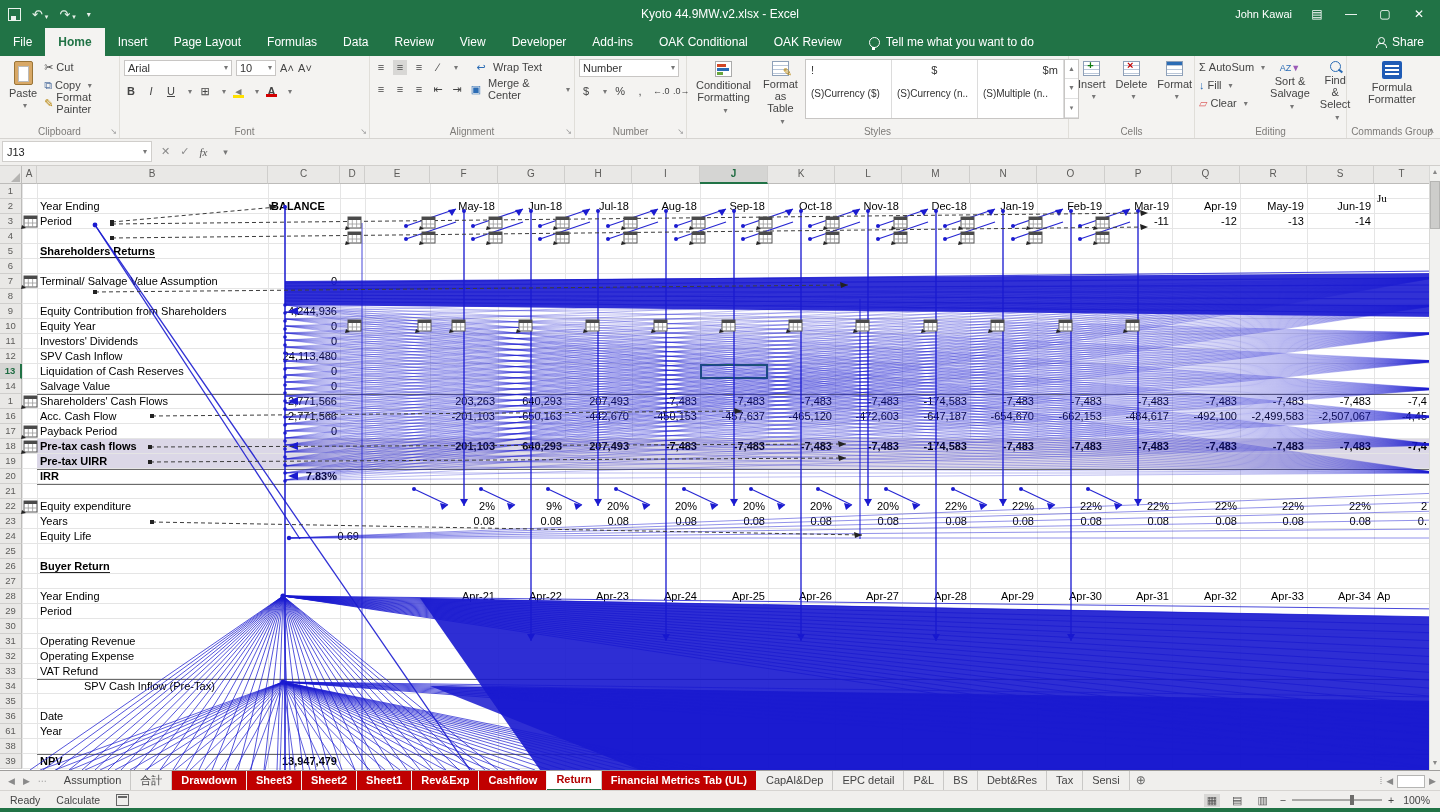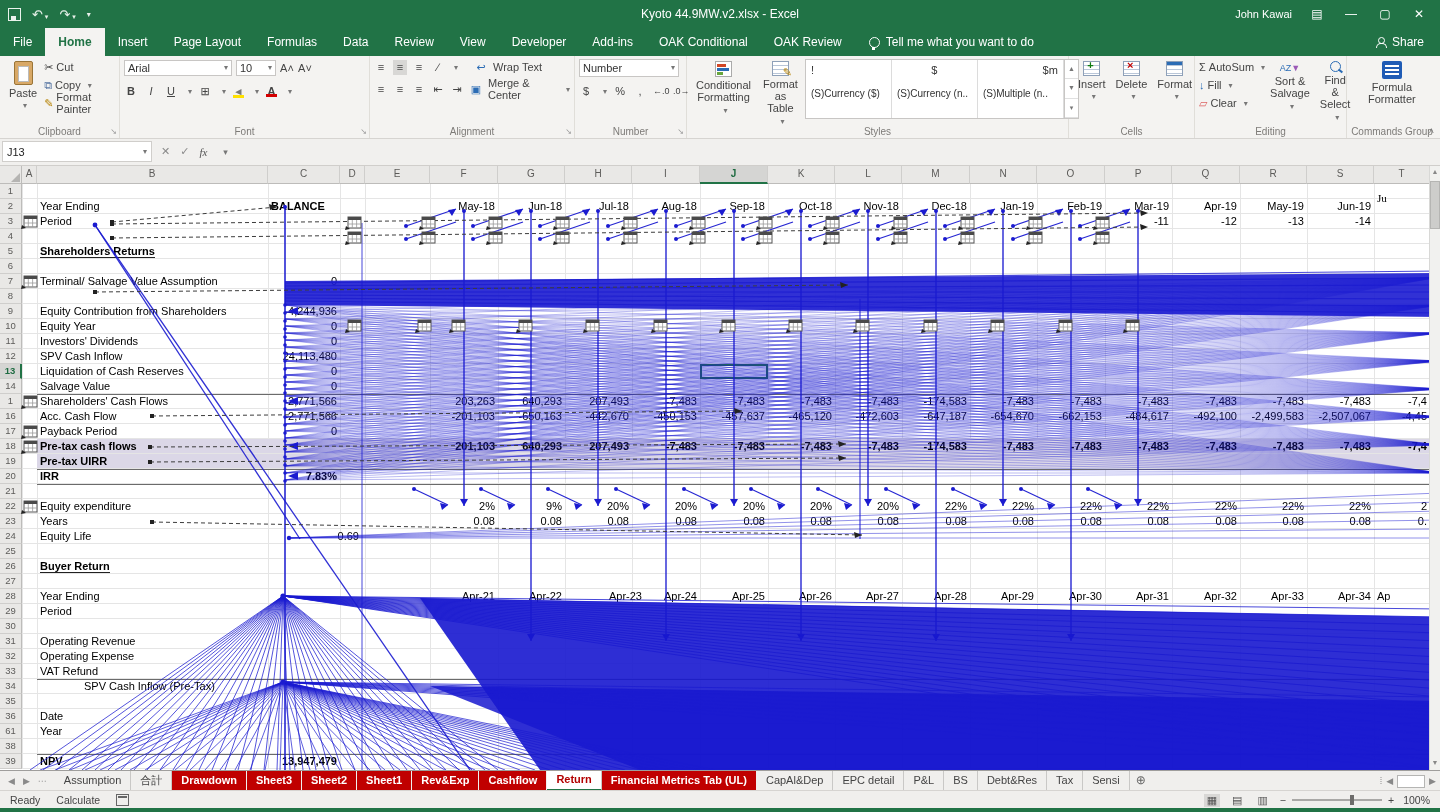--- a/index.html
+++ b/index.html
@@ -640,21 +640,21 @@
         <div class="cell num" style="left: 1172px; top: 349px; width: 68px;">0.08</div>
         <div class="cell num" style="left: 1240px; top: 349px; width: 67px;">0.08</div>
         <div class="cell num" style="left: 1307px; top: 349px; width: 67px;">0.08</div>
         <div class="cell num" style="left: 1374px; top: 349px; width: 56px;">0.</div>
         <div class="cell" style="left: 37px; top: 364px; width: 231px;">Equity Life</div>
         <div class="cell num" style="left: 268px; top: 364px; width: 72px; margin-left: 22px;">0.69</div>
         <div class="cell b u" style="left: 37px; top: 394px; width: 231px;"><span>Buyer Return</span></div>
         <div class="cell" style="left: 37px; top: 424px; width: 231px;">Year Ending</div>
         <div class="cell num" style="left: 430px; top: 424px; width: 68px;">Apr-21</div>
         <div class="cell num" style="left: 498px; top: 424px; width: 67px;">Apr-22</div>
-        <div class="cell num" style="left: 565px; top: 424px; width: 67px; margin-left: 13px;">Apr-23</div>
+        <div class="cell num" style="left: 565px; top: 424px; width: 67px;">Apr-23</div>
         <div class="cell num" style="left: 632px; top: 424px; width: 68px;">Apr-24</div>
         <div class="cell num" style="left: 700px; top: 424px; width: 68px;">Apr-25</div>
         <div class="cell num" style="left: 768px; top: 424px; width: 67px;">Apr-26</div>
         <div class="cell num" style="left: 835px; top: 424px; width: 67px;">Apr-27</div>
         <div class="cell num" style="left: 902px; top: 424px; width: 68px;">Apr-28</div>
         <div class="cell num" style="left: 970px; top: 424px; width: 67px;">Apr-29</div>
         <div class="cell num" style="left: 1037px; top: 424px; width: 68px;">Apr-30</div>
         <div class="cell num" style="left: 1105px; top: 424px; width: 67px;">Apr-31</div>
         <div class="cell num" style="left: 1172px; top: 424px; width: 68px;">Apr-32</div>
         <div class="cell num" style="left: 1240px; top: 424px; width: 67px;">Apr-33</div>

